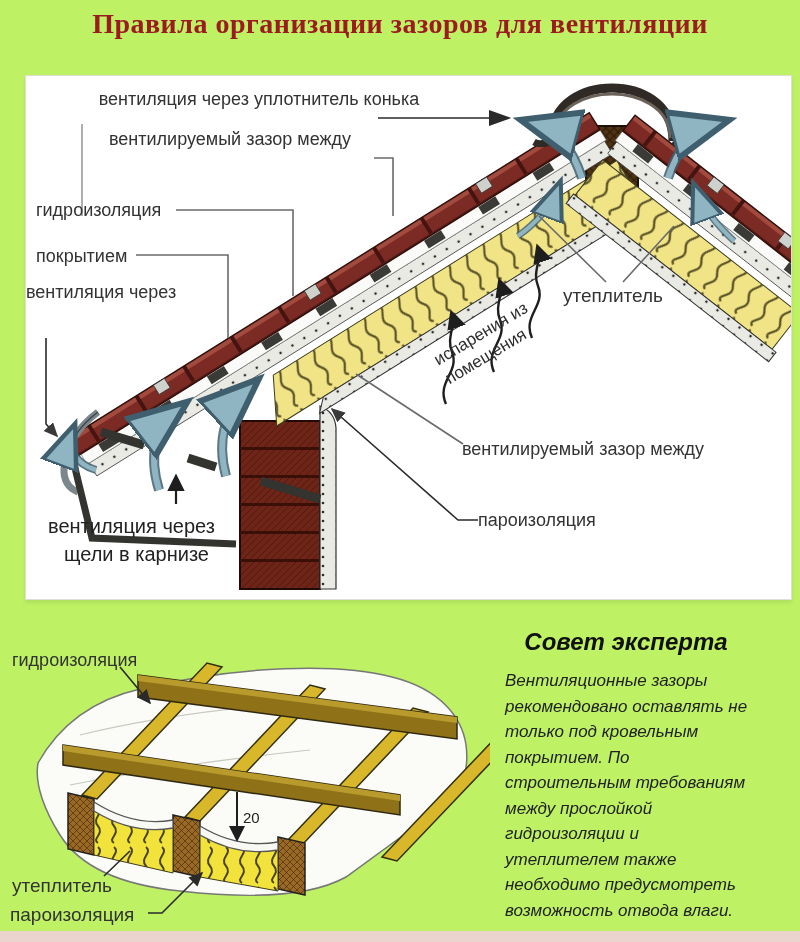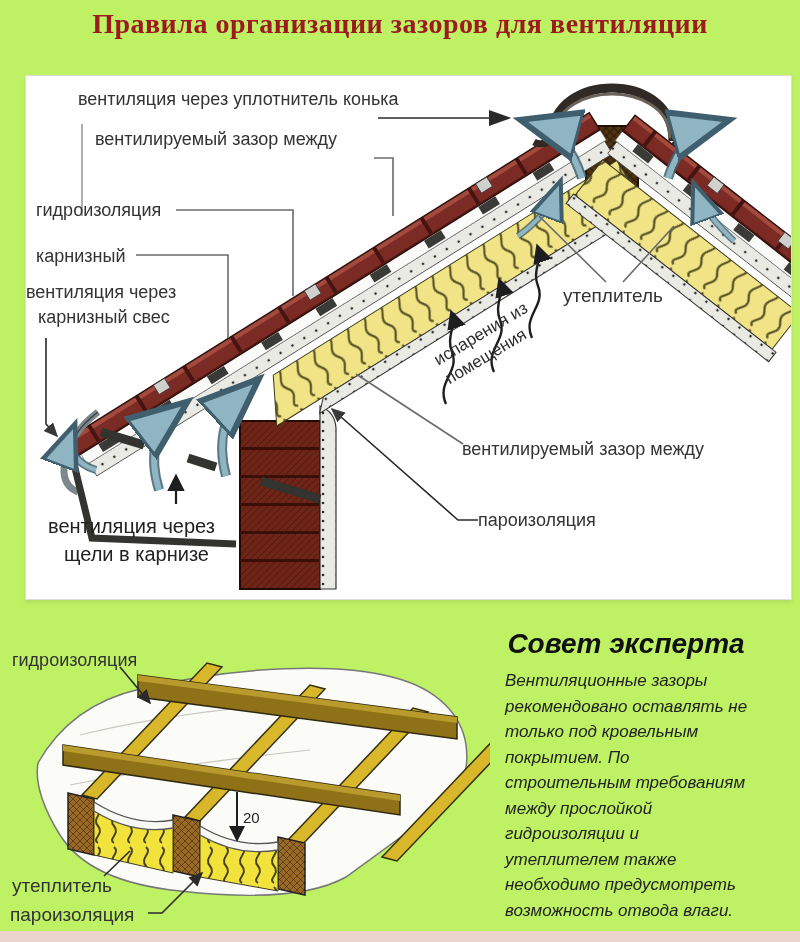--- a/index.html
+++ b/index.html
@@ -6,25 +6,25 @@
   #page{position:relative;width:800px;height:942px;background:#bef264;overflow:hidden;
         font-family:"Liberation Sans",sans-serif;text-decoration:underline;}
   #title{position:absolute;left:0;top:8px;width:800px;text-align:center;
          font-family:"Liberation Serif",serif;font-weight:bold;font-size:28px;
          color:#9c1b20;letter-spacing:.5px;}
   #panel{position:absolute;left:25px;top:75px;width:765px;height:523px;background:#fff;
          border:1px solid #e0dcd8;box-shadow:0 3px 4px rgba(0,0,0,.08);}
   #panel svg{position:absolute;left:0;top:0;}
   #lathing-svg{position:absolute;left:10px;top:645px;}
   .lbl{position:absolute;font-size:18px;line-height:1.3;color:#333;white-space:nowrap;}
-  .ctr{white-space:normal;}
+  .ctr{text-align:center;white-space:normal;}
   .big{font-size:20px;color:#222;}
   #vapors{transform:rotate(-31deg);transform-origin:0 0;font-size:17px;color:#2e2e2e;}
   #tip-head{position:absolute;left:505px;top:628px;width:242px;text-align:center;
-            font-size:28px;font-weight:bold;font-style:italic;color:#111;}
+            font-size:24px;font-weight:bold;font-style:italic;color:#111;}
   #tip-body{position:absolute;left:505px;top:668px;width:243px;font-size:17px;
             font-style:italic;color:#222;line-height:1.5;}
   #bottom-strip{position:absolute;left:0;top:931px;width:800px;height:11px;background:#ead4cd;}
 </style>
 </head>
 <body>
 
 <div id="page">
 
   <div id="title">Правила организации зазоров для вентиляции</div>
@@ -184,23 +184,22 @@
         <path d="M437,368 L330,298"></path>
         <path d="M452,444 L432,444 L306,333" stroke="#2a2a2a" marker-end="url(#m1-g)"></path>
         <line x1="56" y1="48" x2="56" y2="140" stroke="#9a9a9a"></line>
       </g>
     </svg>
   </div>
 
   <div class="lbl ctr" style="left:78px;top:88px;width:362px;">вентиляция через уплотнитель конька</div>
   <div class="lbl ctr" style="left:95px;top:128px;width:270px;">вентилируемый зазор между</div>
   <div class="lbl" style="left:36px;top:199px;">гидроизоляция</div>
-  <div class="lbl" style="left:36px;top:245px;">карнизный</div>
+  <div class="lbl" style="left:36px;top:245px;">покрытием</div>
   <div class="lbl" style="left:26px;top:281px;">вентиляция через</div>
-  <div class="lbl" style="left:38px;top:306px;">карнизный свес</div>
   <div class="lbl" style="left:563px;top:284px;font-size:19px;">утеплитель</div>
   <div id="vapors" class="lbl" style="left:430px;top:352px;">
     <div>испарения из</div>
     <div>помещения</div>
   </div>
   <div class="lbl" style="left:462px;top:438px;">вентилируемый зазор между</div>
   <div class="lbl" style="left:478px;top:509px;">пароизоляция</div>
   <div class="lbl big" style="left:48px;top:513px;">вентиляция через</div>
   <div class="lbl big" style="left:55px;top:541px;margin-left:9px;">щели в карнизе</div>
 

